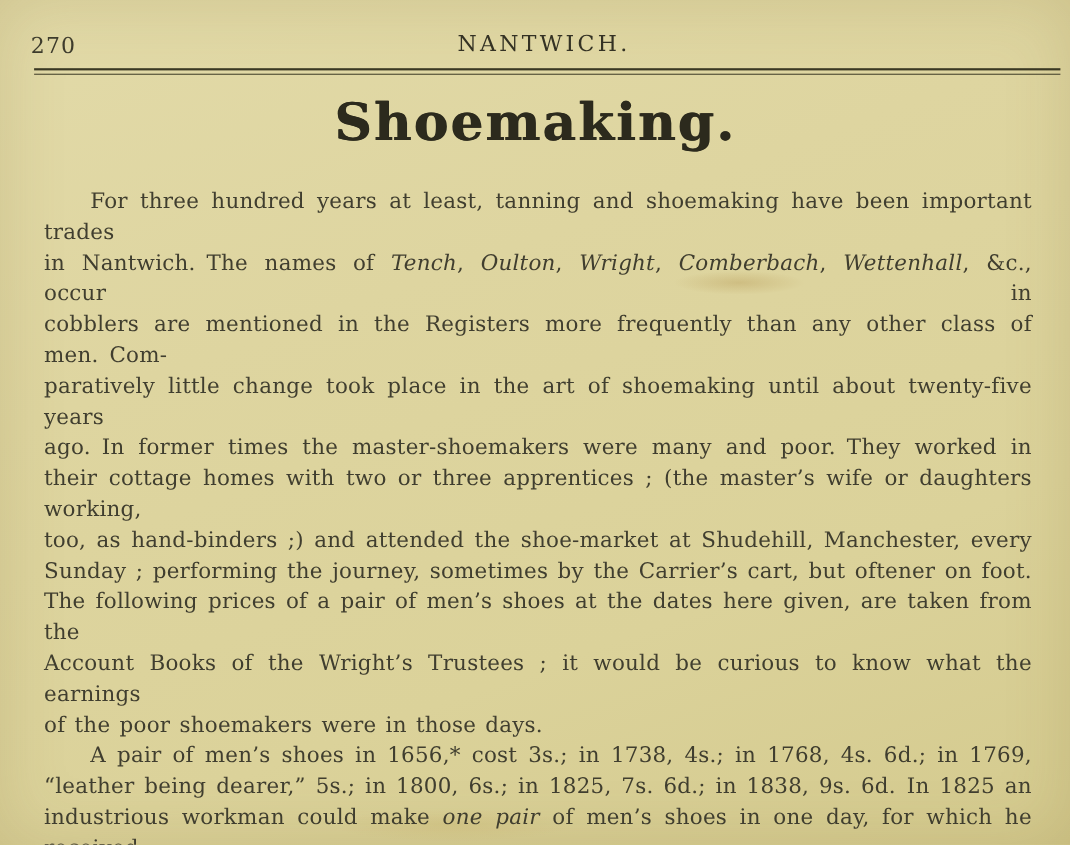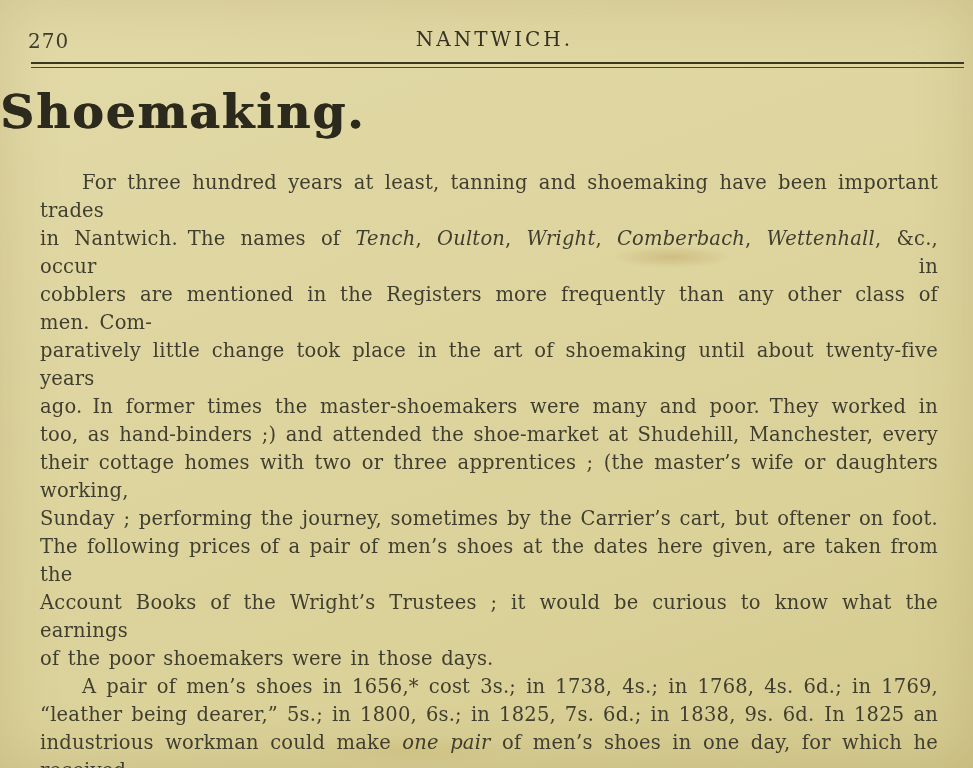--- a/index.html
+++ b/index.html
@@ -33,21 +33,21 @@
   }
   .double-rule {
     position: absolute; top: 62px; left: 31px; width: 933px;
     height: 3px;
     border-top: 2.5px solid #3a3823;
     border-bottom: 1.5px solid #4a4730;
   }
   .chapter-title {
     position: absolute; top: 84px; left: 0; right: 0;
     margin: 0;
-    text-align: left;
+    text-align: center;
     font-size: 47px;
     font-weight: bold;
     letter-spacing: 2px;
     color: #2c2a1d;
     text-shadow: 0.8px 0 0 #2c2a1d;
   }
   .body-text {
     position: absolute; top: 169px; left: 28px; width: 910px;
     font-size: 19.5px;
     line-height: 28px;
@@ -92,22 +92,22 @@
 
   <div class="stain"></div>
   <div class="stain2"></div>
 
   <main class="body-text" id="body-text">
       <div class="line indent"><span>For three hundred years at least, tanning and shoemaking have been important trades</span></div>
       <div class="line"><span>in Nantwich. The names of </span><span class="it">Tench</span><span>, </span><span class="it">Oulton</span><span>, </span><span class="it">Wright</span><span>, </span><span class="it">Comberbach</span><span>, </span><span class="it">Wettenhall</span><span>, &amp;c., occur in</span></div>
       <div class="line"><span>cobblers are mentioned in the Registers more frequently than any other class of men. Com-</span></div>
       <div class="line"><span>paratively little change took place in the art of shoemaking until about twenty-five years</span></div>
       <div class="line"><span>ago. In former times the master-shoemakers were many and poor. They worked in</span></div>
+      <div class="line"><span>their cottage homes with two or three apprentices ; (the master’s wife or daughters working,</span></div>
       <div class="line"><span>too, as hand-binders ;) and attended the shoe-market at Shudehill, Manchester, every</span></div>
-      <div class="line"><span>their cottage homes with two or three apprentices ; (the master’s wife or daughters working,</span></div>
       <div class="line"><span>Sunday ; performing the journey, sometimes by the Carrier’s cart, but oftener on foot.</span></div>
       <div class="line"><span>The following prices of a pair of men’s shoes at the dates here given, are taken from the</span></div>
       <div class="line"><span>Account Books of the Wright’s Trustees ; it would be curious to know what the earnings</span></div>
       <div class="line last"><span>of the poor shoemakers were in those days.</span></div>
       <div class="line indent"><span>A pair of men’s shoes in 1656,* cost 3s.; in 1738, 4s.; in 1768, 4s. 6d.; in 1769,</span></div>
       <div class="line"><span>“leather being dearer,” 5s.; in 1800, 6s.; in 1825, 7s. 6d.; in 1838, 9s. 6d. In 1825 an</span></div>
       <div class="line"><span>industrious workman could make </span><span class="it">one pair</span><span> of men’s shoes in one day, for which he received</span></div>
     </main>
 
 </div>

